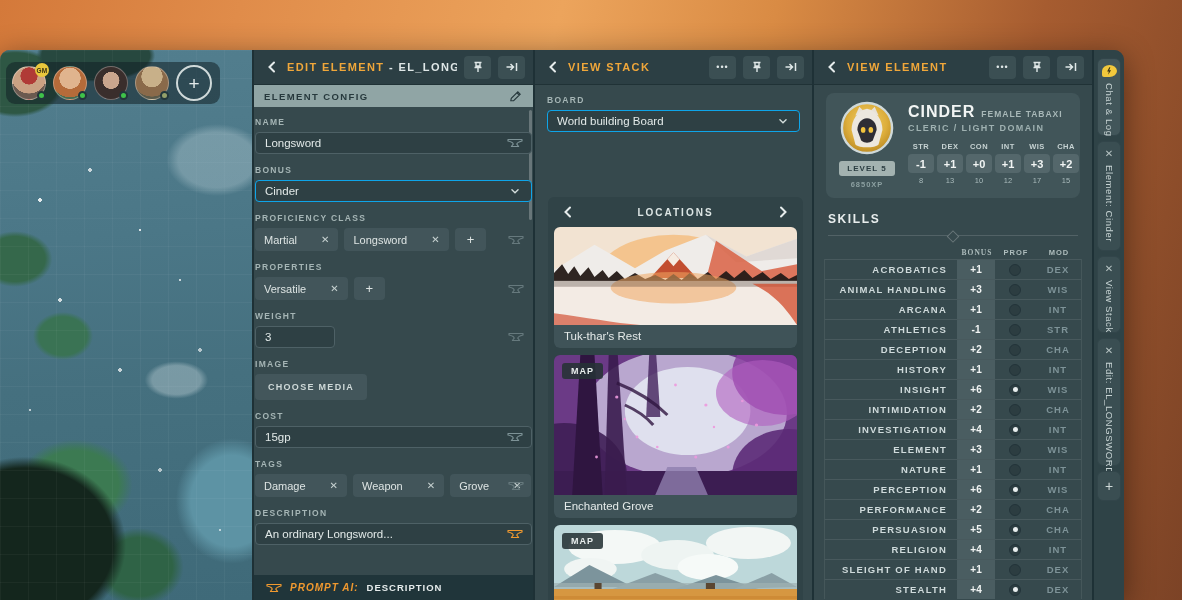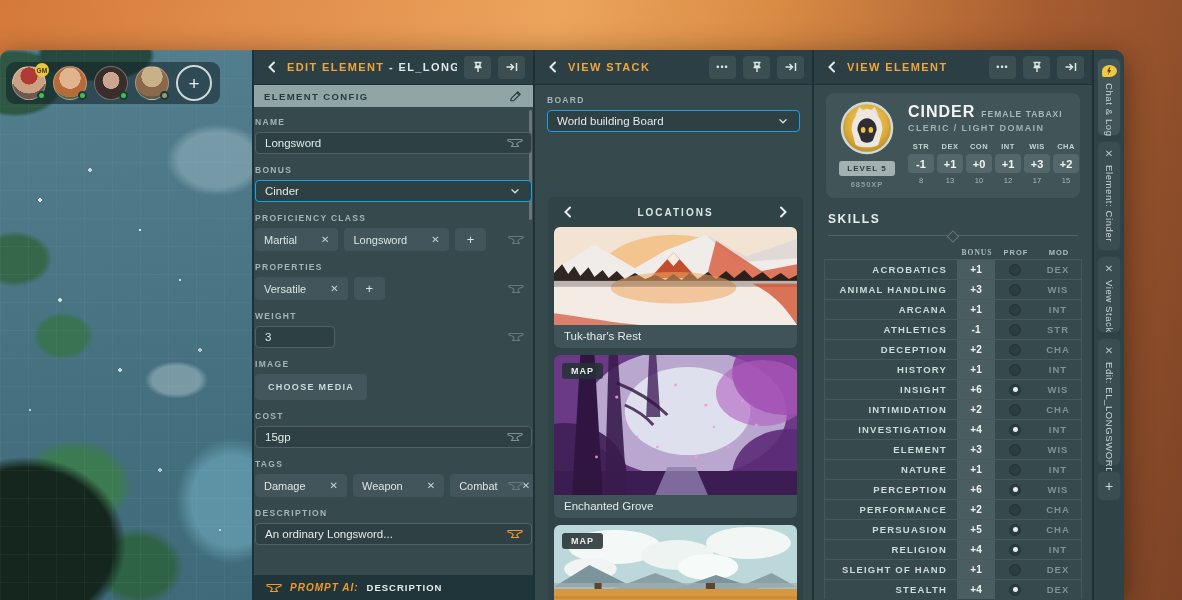--- a/index.html
+++ b/index.html
@@ -359,21 +359,21 @@
               <span>Damage</span>
               <span class="x">✕</span>
             </span>
           
             <span class="chip">
               <span>Weapon</span>
               <span class="x">✕</span>
             </span>
           
             <span class="chip">
-              <span>Combat</span>
+              <span>Grove</span>
               <span class="x">✕</span>
             </span>
           </div>
         <span class="chip plus">+</span>
         <span class="anvil" style="color:#66797d">
             <svg class="ic" width="16" height="14" viewBox="0 0 16 14">
               <use href="#anvil"></use>
             </svg>
           </span>
       </div>

